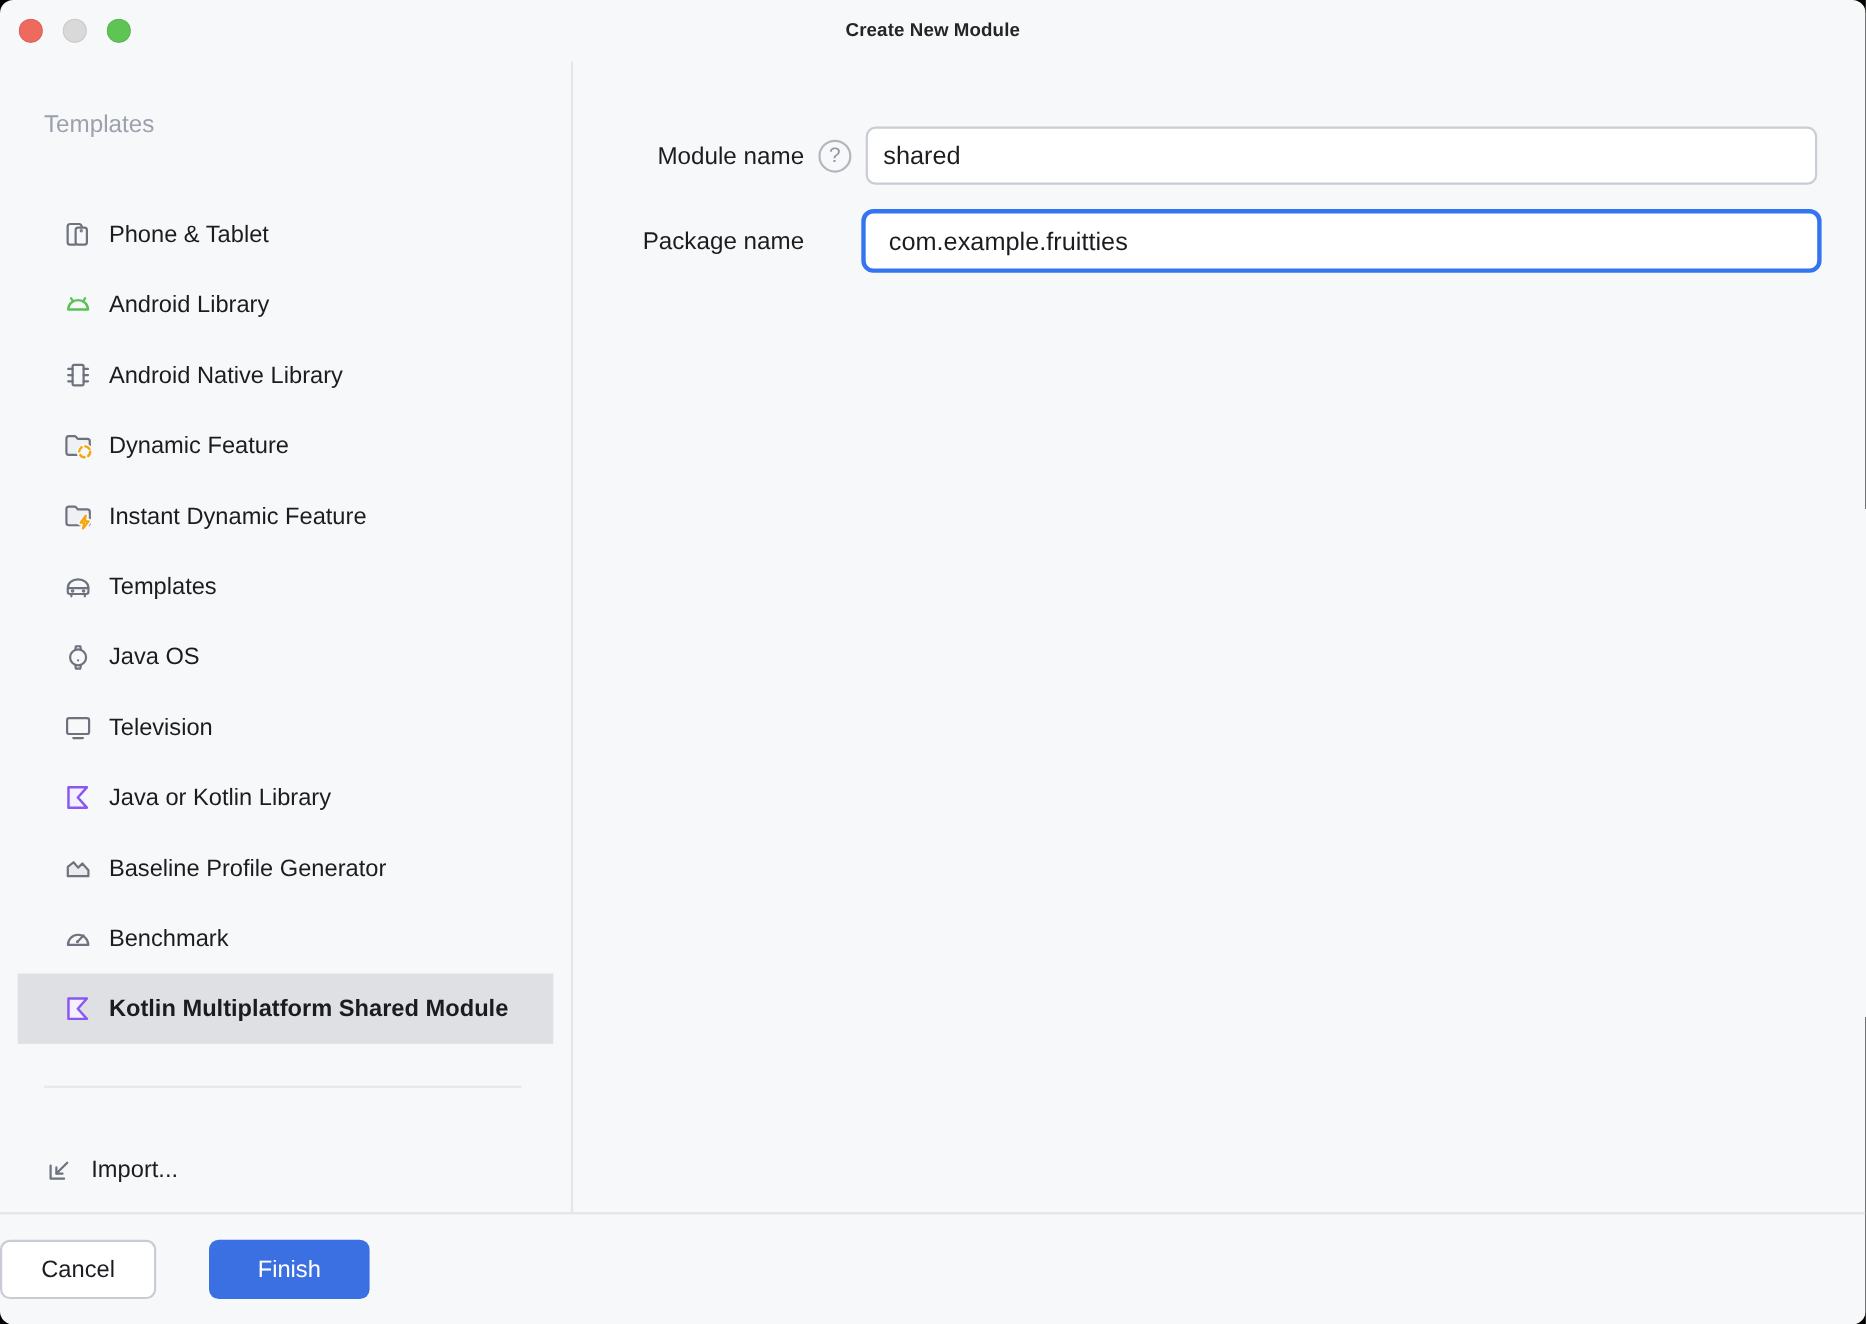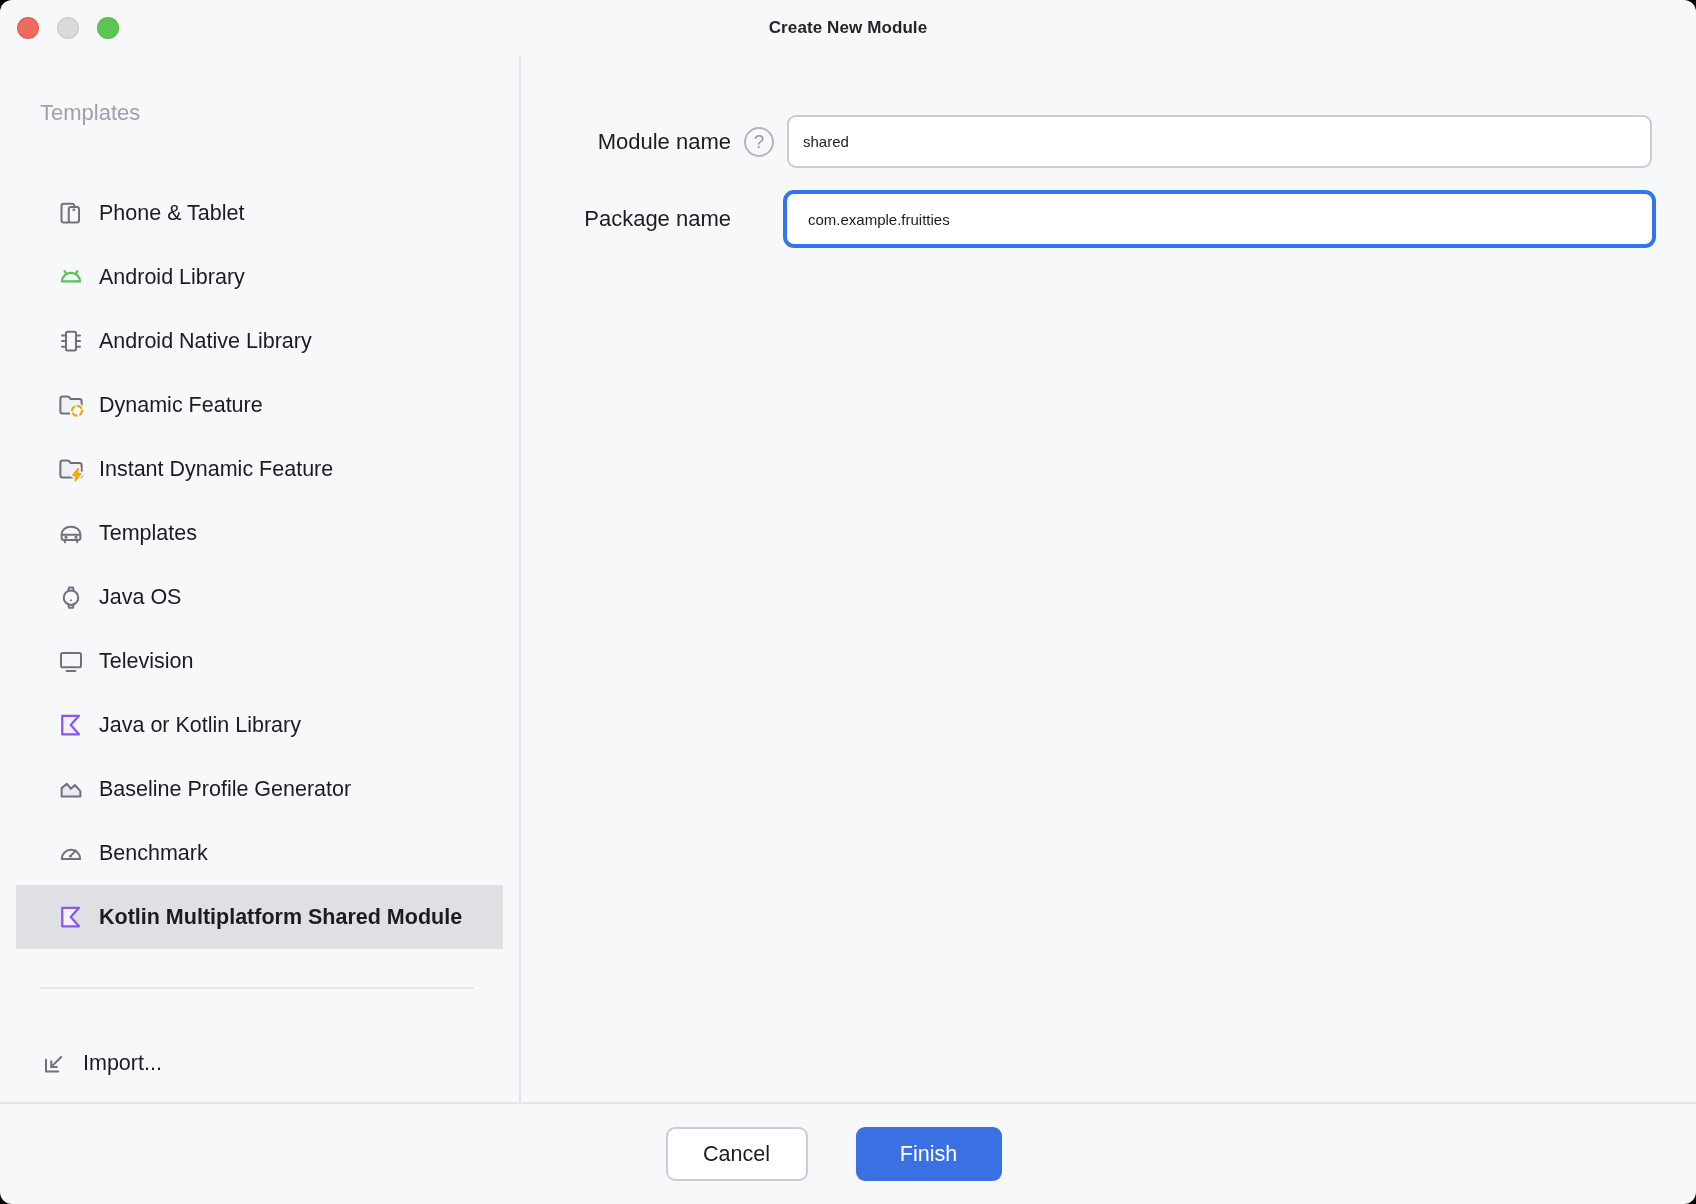--- a/index.html
+++ b/index.html
@@ -139,41 +139,41 @@
     user-select: none;
   }
   .text-input {
     box-sizing: border-box;
     width: 100%;
     height: 53px;
     border: 2px solid #c9ccd4;
     border-radius: 9px;
     background: #ffffff;
     font-family: "Liberation Sans", "DejaVu Sans", sans-serif;
-    font-size: 15px;
+    font-size: 23px;
     color: #1b1c20;
     padding: 0 14px;
     outline: none;
   }
   .text-input.focused {
     height: 58px;
     width: calc(100% + 8px);
     margin-left: -4px;
     border: 4px solid var(--accent, #3574f0);
     border-radius: 11px;
     padding: 0 21px;
   }
   
   .footer {
     height: 102px;
     box-sizing: border-box;
     border-top: 2px solid var(--divider, #e4e5e9);
     display: flex;
     align-items: center;
-    justify-content: center;
+    justify-content: flex-start;
     padding-right: 29px;
     gap: 48px;
   }
   .btn {
     height: 54px;
     border-radius: 9px;
     font-family: "Liberation Sans", "DejaVu Sans", sans-serif;
     font-size: 21.5px;
     padding: 0 30px;
     cursor: default;

